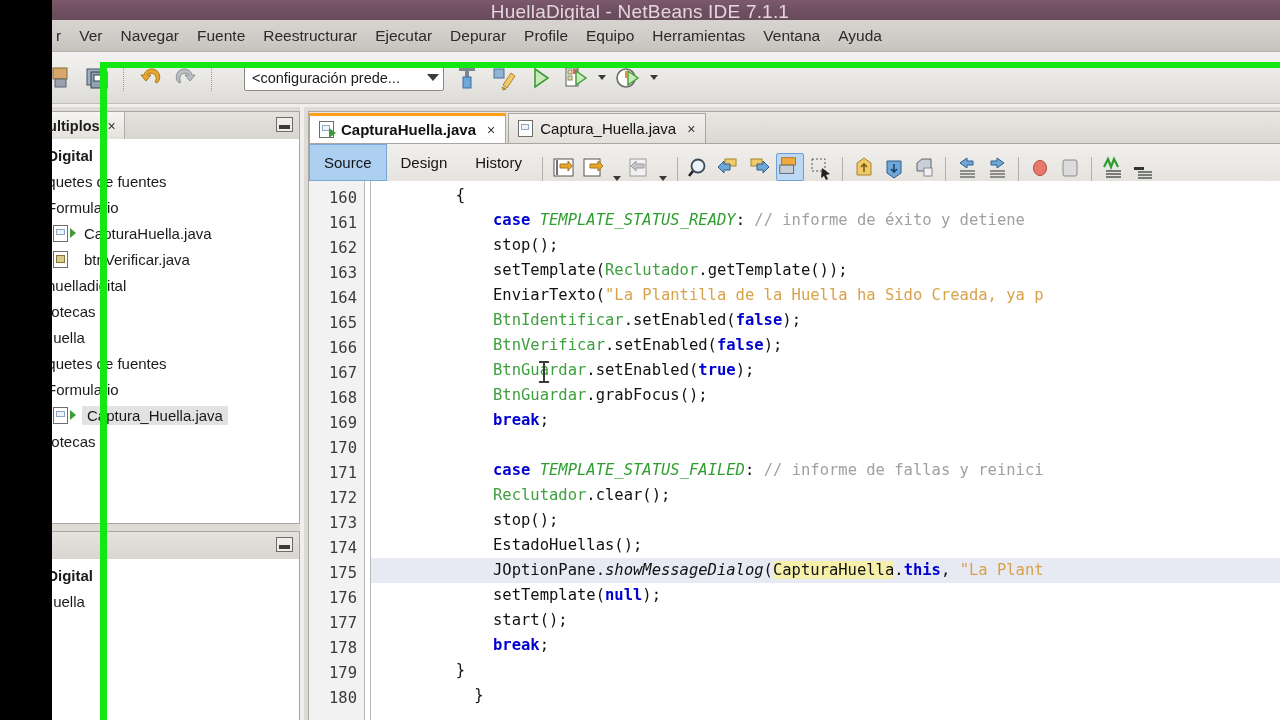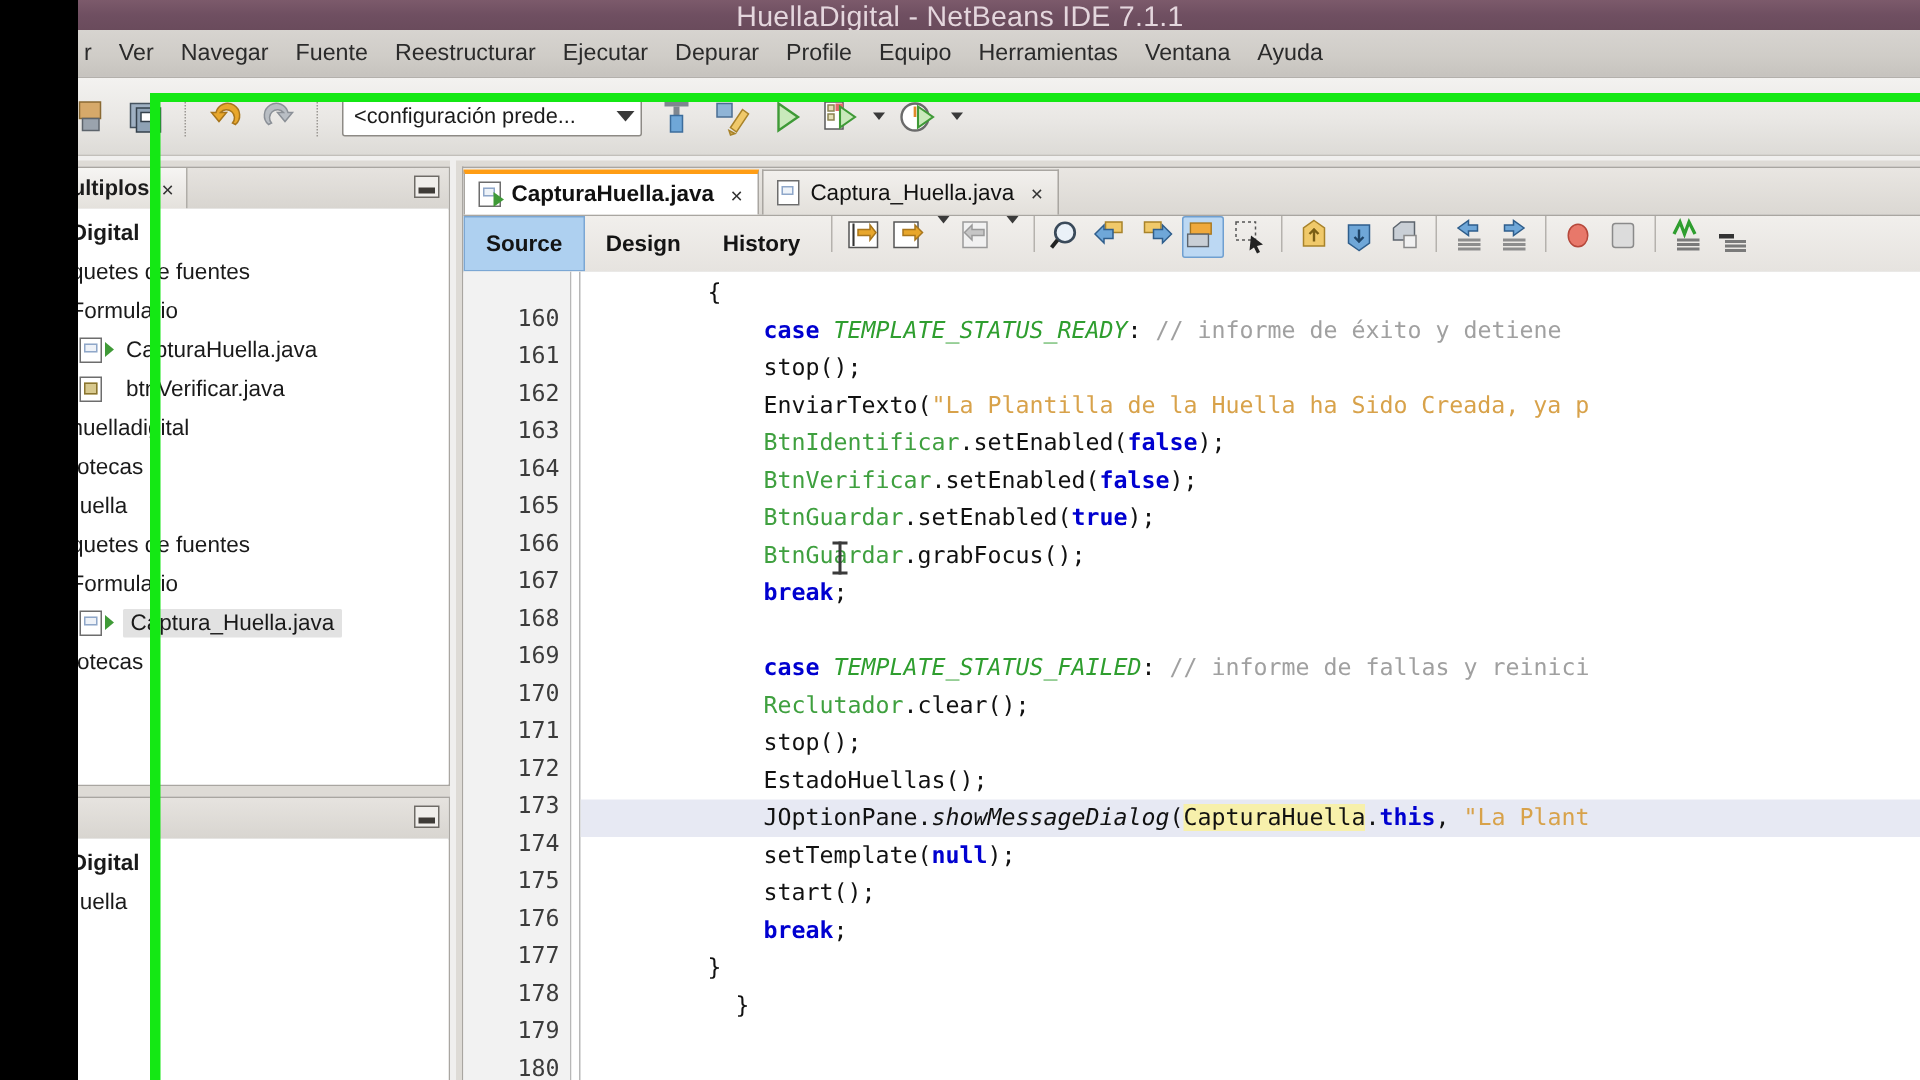--- a/index.html
+++ b/index.html
@@ -93,21 +93,21 @@
     flex: 0 0 auto;
   }
   .config-combo {
     width: 200px; height: 26px;
     background: #ffffff;
     border: 1px solid #8d8a85;
     border-radius: 2px;
     display: flex; align-items: center;
     padding: 0 4px 0 7px;
     box-sizing: border-box;
-    margin: 0 6px 0 8px;
+    margin: 0 6px 0 24px;
     flex: 0 0 auto;
   }
   .config-combo span.val {
     font-size: 14.5px; color: #1b1b1b;
     flex: 1; white-space: nowrap; overflow: hidden;
     font-family: "Liberation Sans", sans-serif;
   }
   .combo-arrow {
     width: 0; height: 0;
     border-left: 6px solid transparent;
@@ -306,23 +306,22 @@
     content:''; position:absolute; right:-3px; bottom:-1px;
     width:0;height:0;border-top:5px solid transparent;border-bottom:5px solid transparent;
     border-left:7px solid #3f9a37;
   }
 
   
   .editor-toolbar {
     position: relative; height: 37px;
     background: linear-gradient(to bottom, #f1efec 0%, #e6e3df 100%);
     border-bottom: 1px solid #b6b3ae;
-    display: flex; align-items: flex-start;
+    display: flex; align-items: flex-end;
     overflow: hidden;
-    font-weight: bold;
   }
   .view-btn {
     height: 37px;
     display: flex; align-items: center;
     padding: 0 14px;
     font-size: 15px; color: #141414;
     font-family: "Liberation Sans", sans-serif;
     white-space: nowrap;
   }
   .view-btn.active {
@@ -341,25 +340,25 @@
 
   
   .code-view {
     position: absolute;
     left: 0; right: 0; top: 69px; bottom: 0;
     background: #ffffff;
     overflow: hidden;
     display: flex;
   }
   .gutter {
-    width: 72px;
+    width: 56px;
     background: #f2f2f2;
     border-right: 1px solid #b8b8b8;
     flex: 0 0 auto;
-    padding-top: 19px;
+    padding-top: 5px;
     box-sizing: border-box;
   }
   .gutter .ln {
     height: 25px; line-height: 25px;
     text-align: right;
     padding-right: 7px;
     font-family: "DejaVu Sans Mono", monospace;
     font-size: 15.5px;
     color: #3b3b3b;
   }
@@ -798,20 +797,21 @@
             <div class="ln">178</div>
             <div class="ln">179</div>
             <div class="ln">180</div>
           </div>
           <div class="gutter-edge"></div>
 
           <div class="code-lines">
             <div class="cl">        {</div>
             <div class="cl">            <span class="tk-kw">case</span> <span class="tk-static">TEMPLATE_STATUS_READY</span>: <span class="tk-cmt">// informe de éxito y detiene</span></div>
             <div class="cl">            stop();</div>
+            <div class="cl">            setTemplate(<span class="tk-field">Reclutador</span>.getTemplate());</div>
             <div class="cl">            EnviarTexto(<span class="tk-str">"La Plantilla de la Huella ha Sido Creada, ya p</span></div>
             <div class="cl">            <span class="tk-field">BtnIdentificar</span>.setEnabled(<span class="tk-kw">false</span>);</div>
             <div class="cl">            <span class="tk-field">BtnVerificar</span>.setEnabled(<span class="tk-kw">false</span>);</div>
             <div class="cl">            <span class="tk-field">BtnGuardar</span>.setEnabled(<span class="tk-kw">true</span>);</div>
             <div class="cl">            <span class="tk-field">BtnGuardar</span>.grabFocus();</div>
             <div class="cl">            <span class="tk-kw">break</span>;</div>
             <div class="cl"> </div>
             <div class="cl">            <span class="tk-kw">case</span> <span class="tk-static">TEMPLATE_STATUS_FAILED</span>: <span class="tk-cmt">// informe de fallas y reinici</span></div>
             <div class="cl">            <span class="tk-field">Reclutador</span>.clear();</div>
             <div class="cl">            stop();</div>

